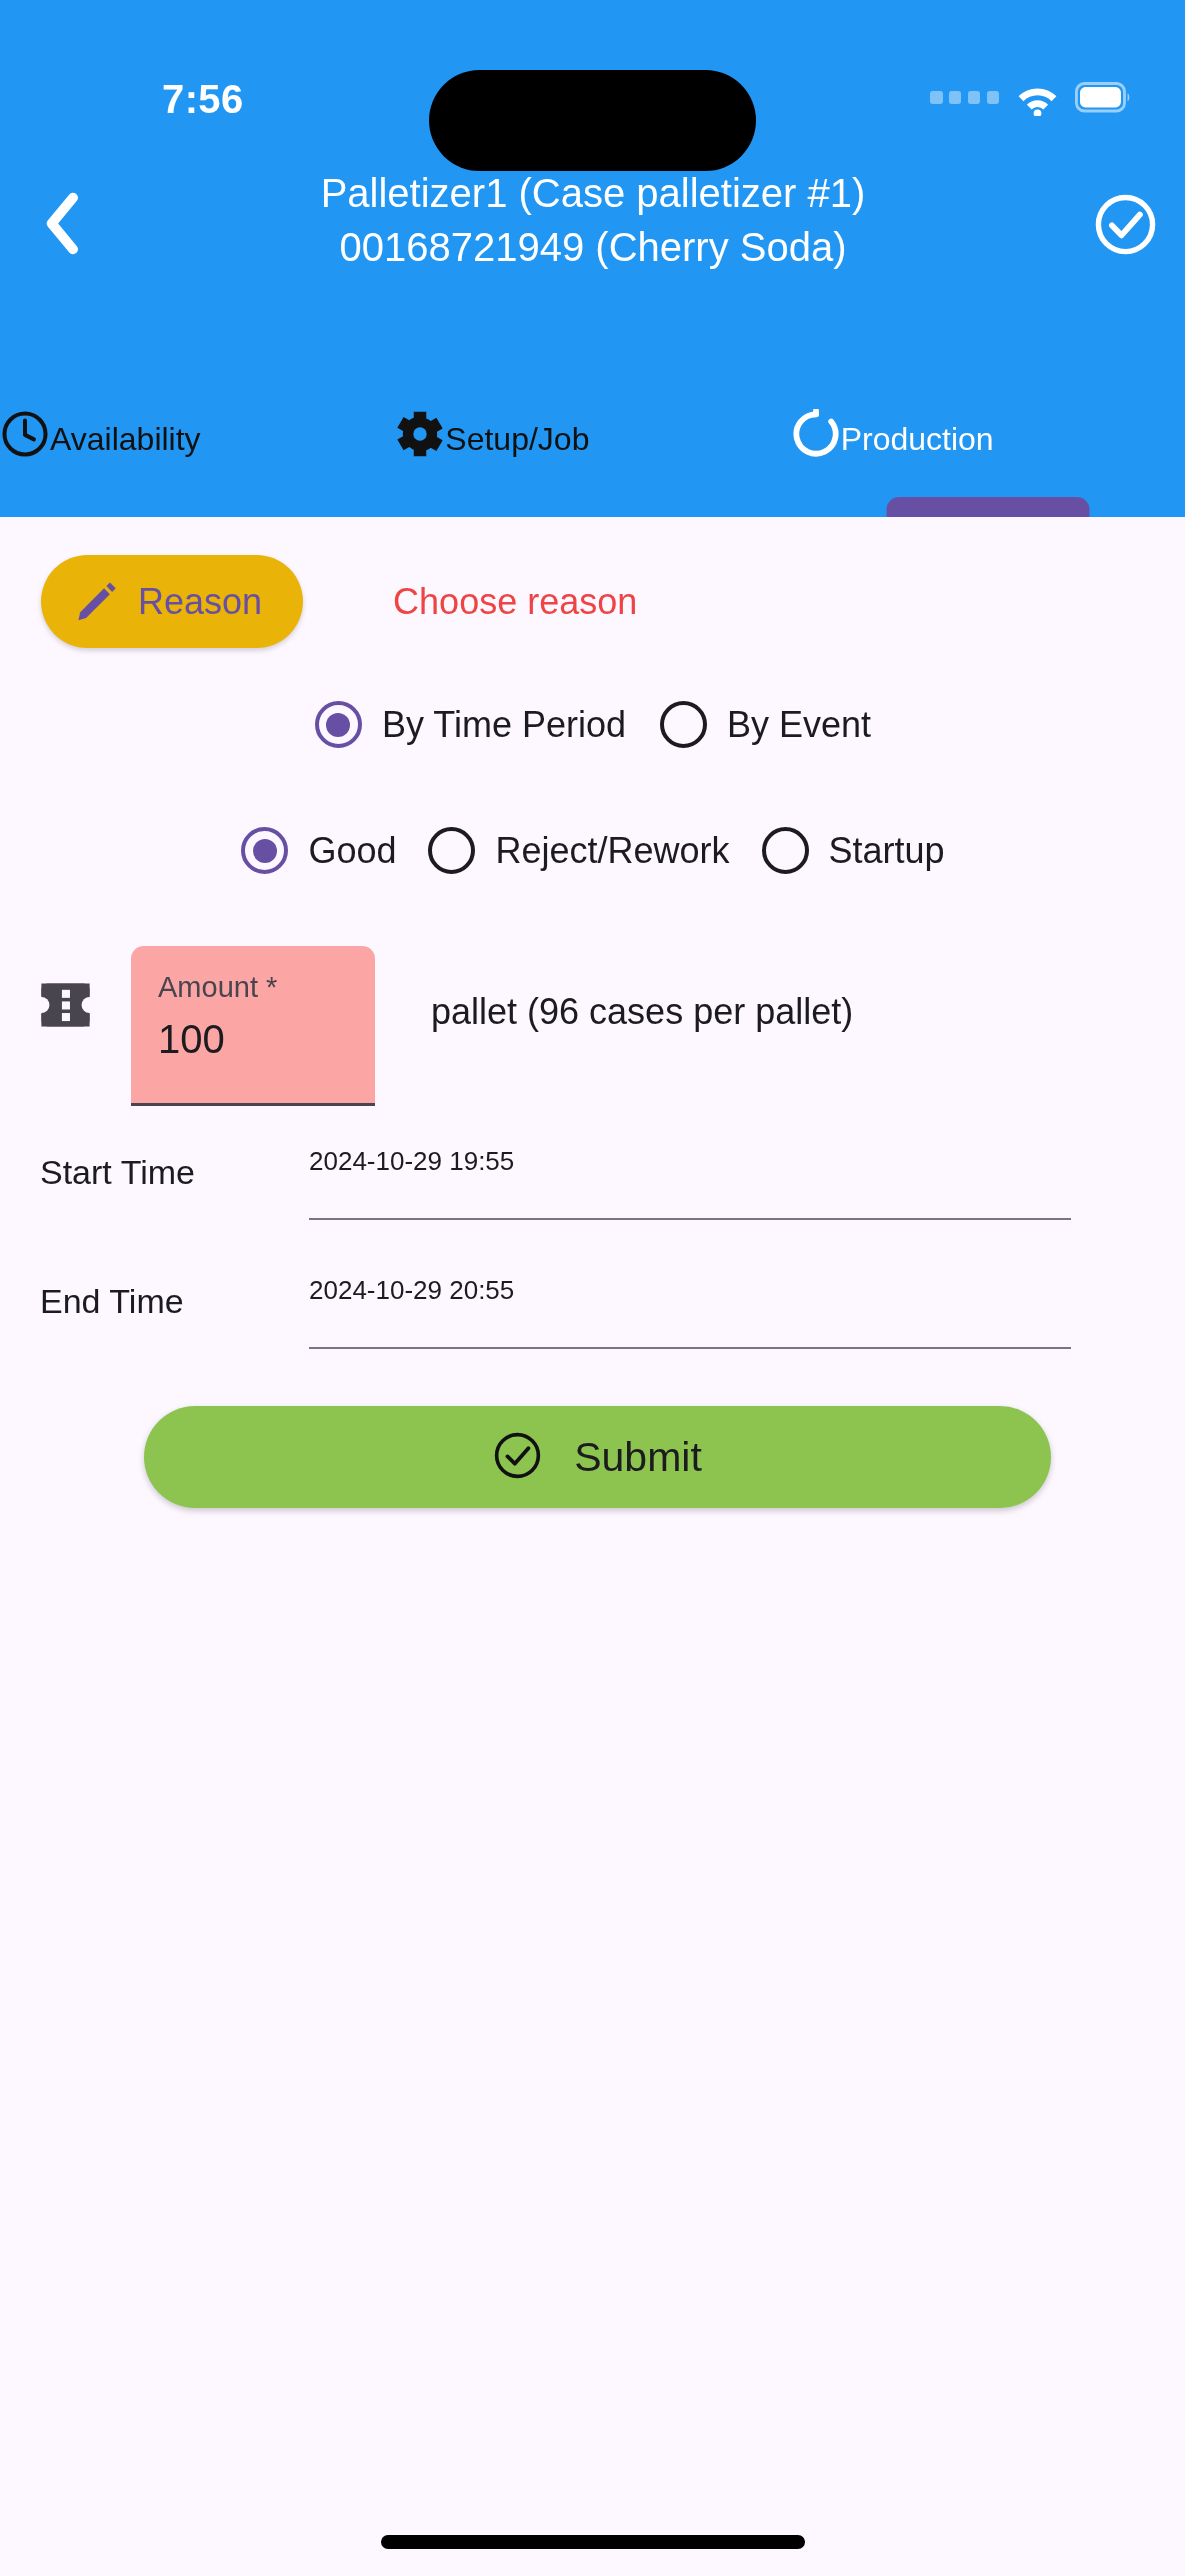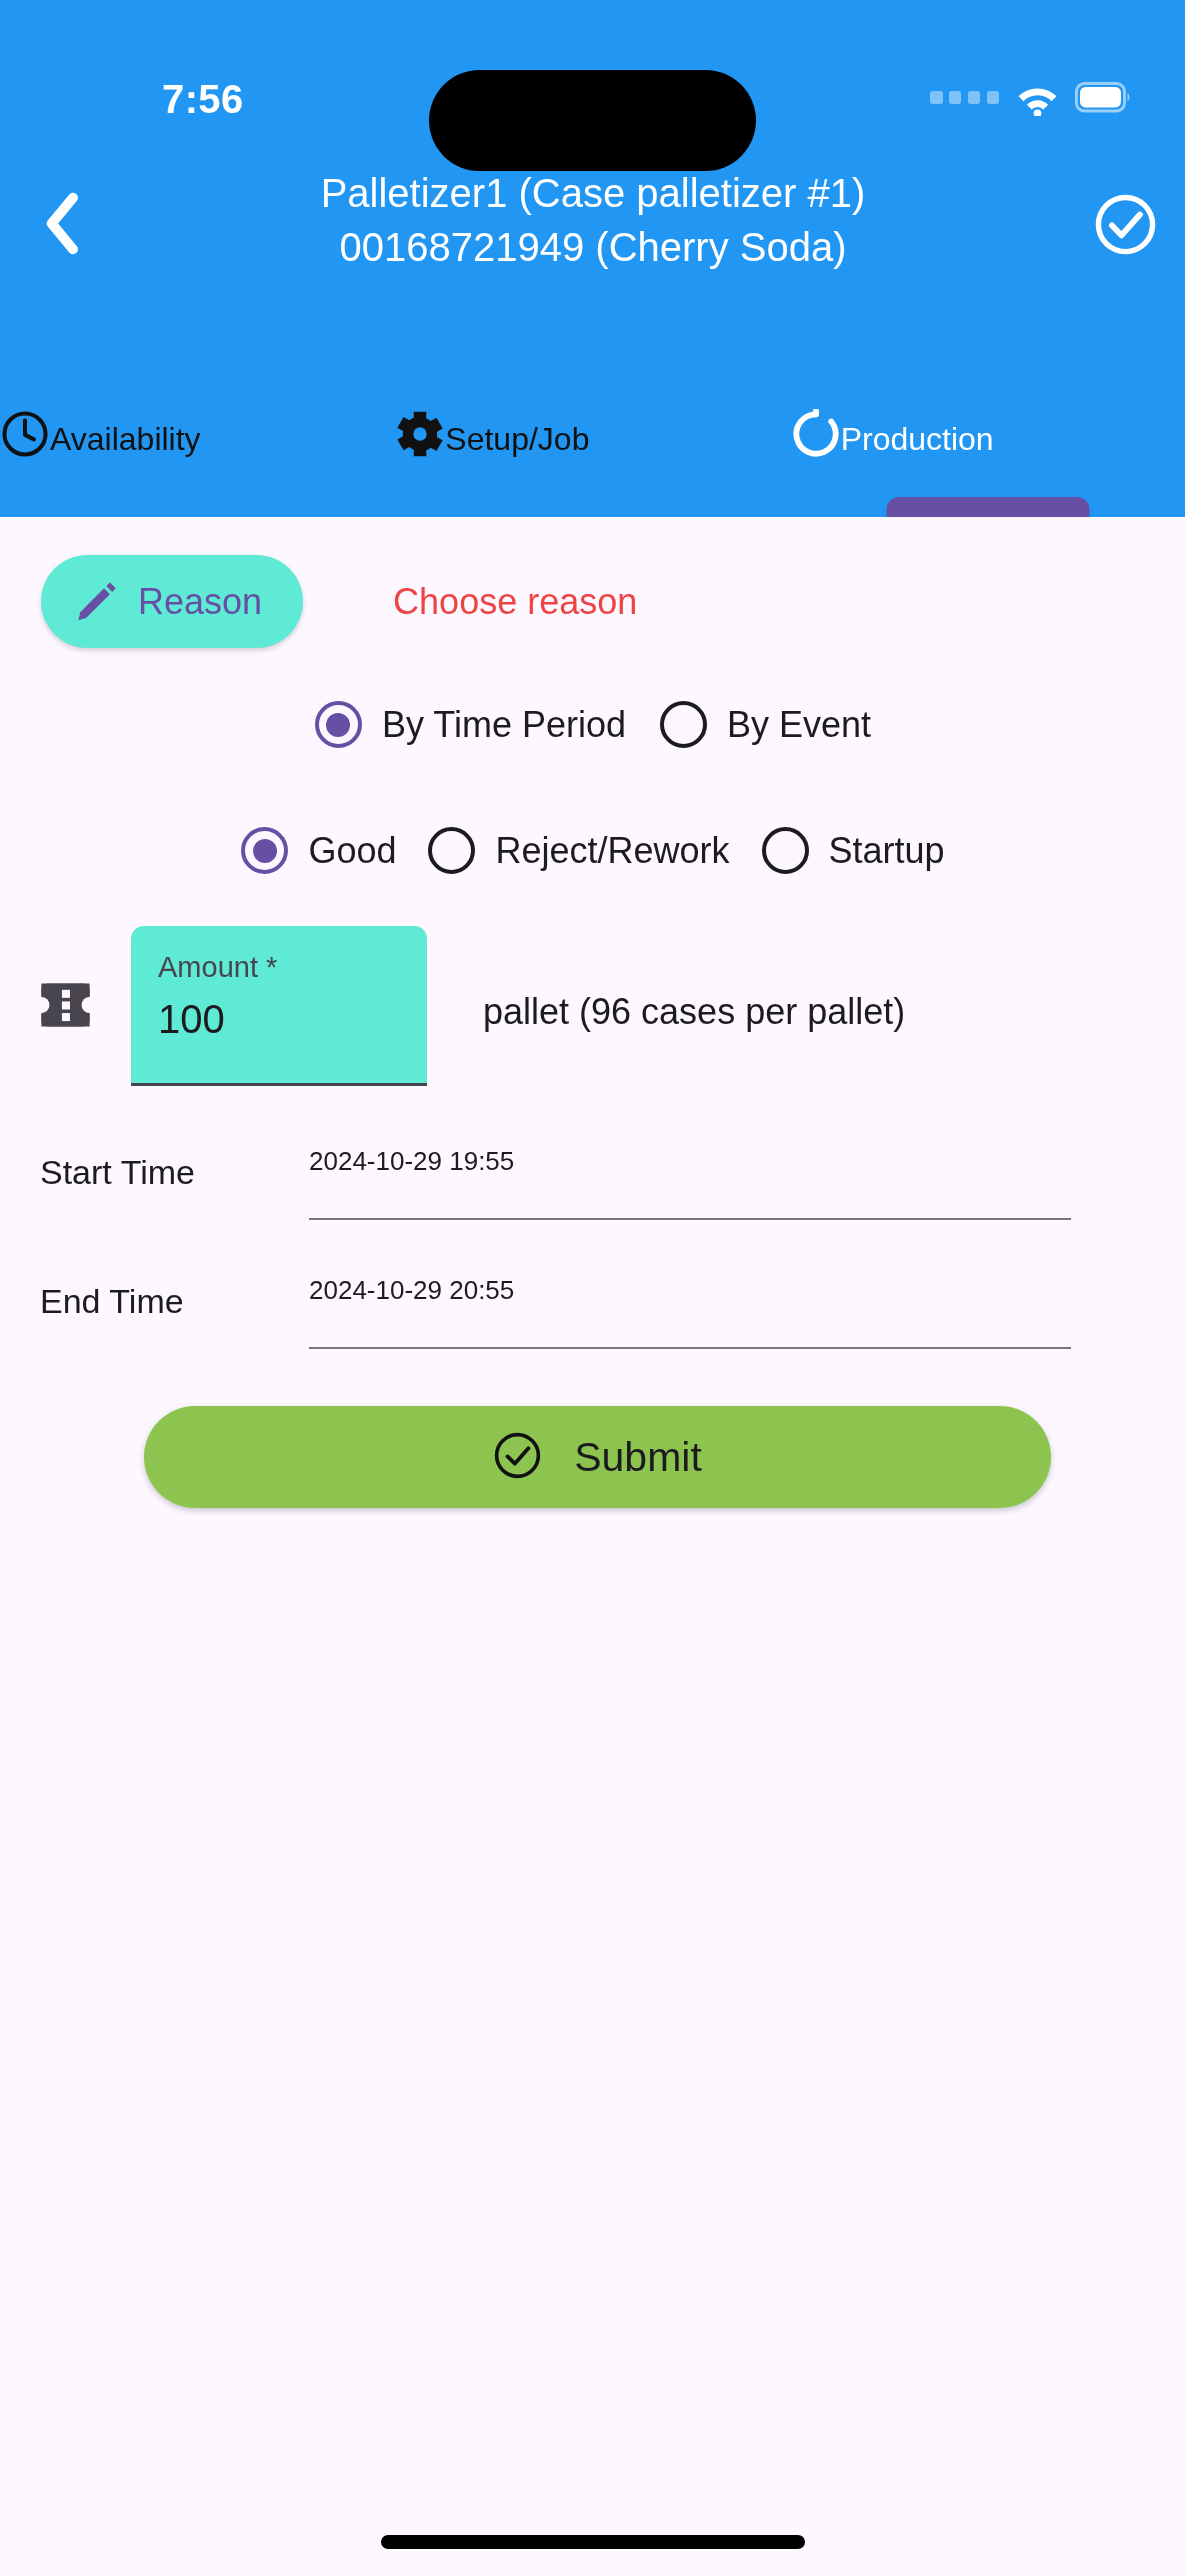--- a/index.html
+++ b/index.html
@@ -152,21 +152,21 @@
     display: flex;
     align-items: center;
   }
   .reason-chip {
     display: flex;
     align-items: center;
     gap: 20px;
     height: 93px;
     padding: 0 41px 0 32px;
     border-radius: 49px;
-    background: #5eead4;
+    background: #eab308;
     box-shadow: 0 2.7px 5.4px rgba(0,0,0,0.16);
   }
   .reason-chip-label {
     font-size: 36px;
     color: #6750a4;
   }
   .choose-reason {
     margin-left: 90px;
     font-size: 36px;
     color: #ef4444;
@@ -221,27 +221,28 @@
     align-items: flex-start;
   }
   .ticket-icon {
     margin-left: 36px;
     margin-top: 54px;
     width: 59px; height: 50px;
     flex: none;
   }
   .amount-field {
     margin-left: 36px;
-    width: 296px;
+    width: 244px;
     height: 160px;
-    background: #5eead4;
+    background: #fca5a5;
     border-radius: 12.6px 12.6px 0 0;
     border-bottom: 3.6px solid #49454f;
     padding: 23.4px 0 0 27px;
     flex: none;
+    margin-top: 20px;
   }
   .amount-label {
     font-size: 29px;
     color: #49454f;
     line-height: 36px;
   }
   .amount-value {
     margin-top: 10.8px;
     font-size: 40px;
     color: #1c1b1f;

